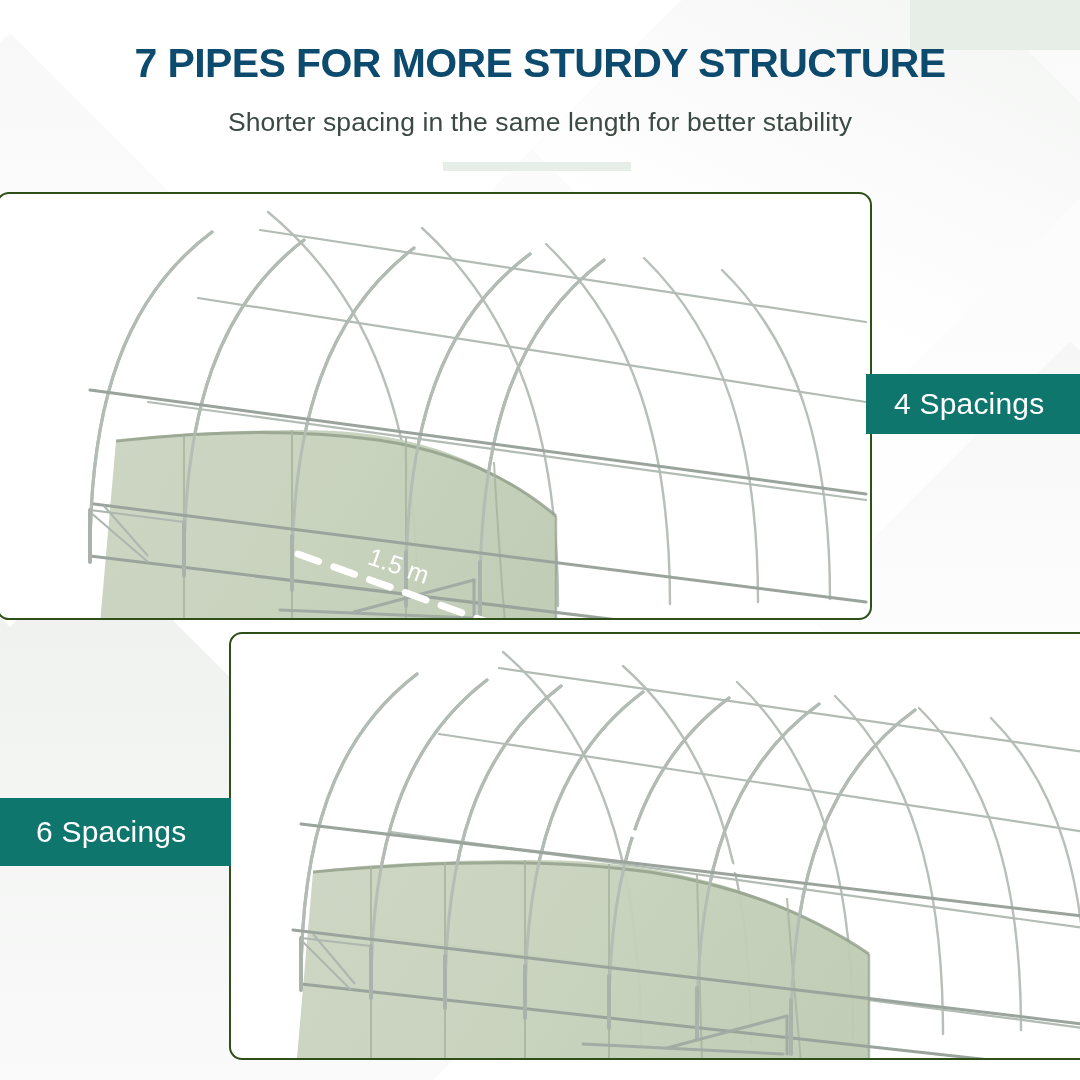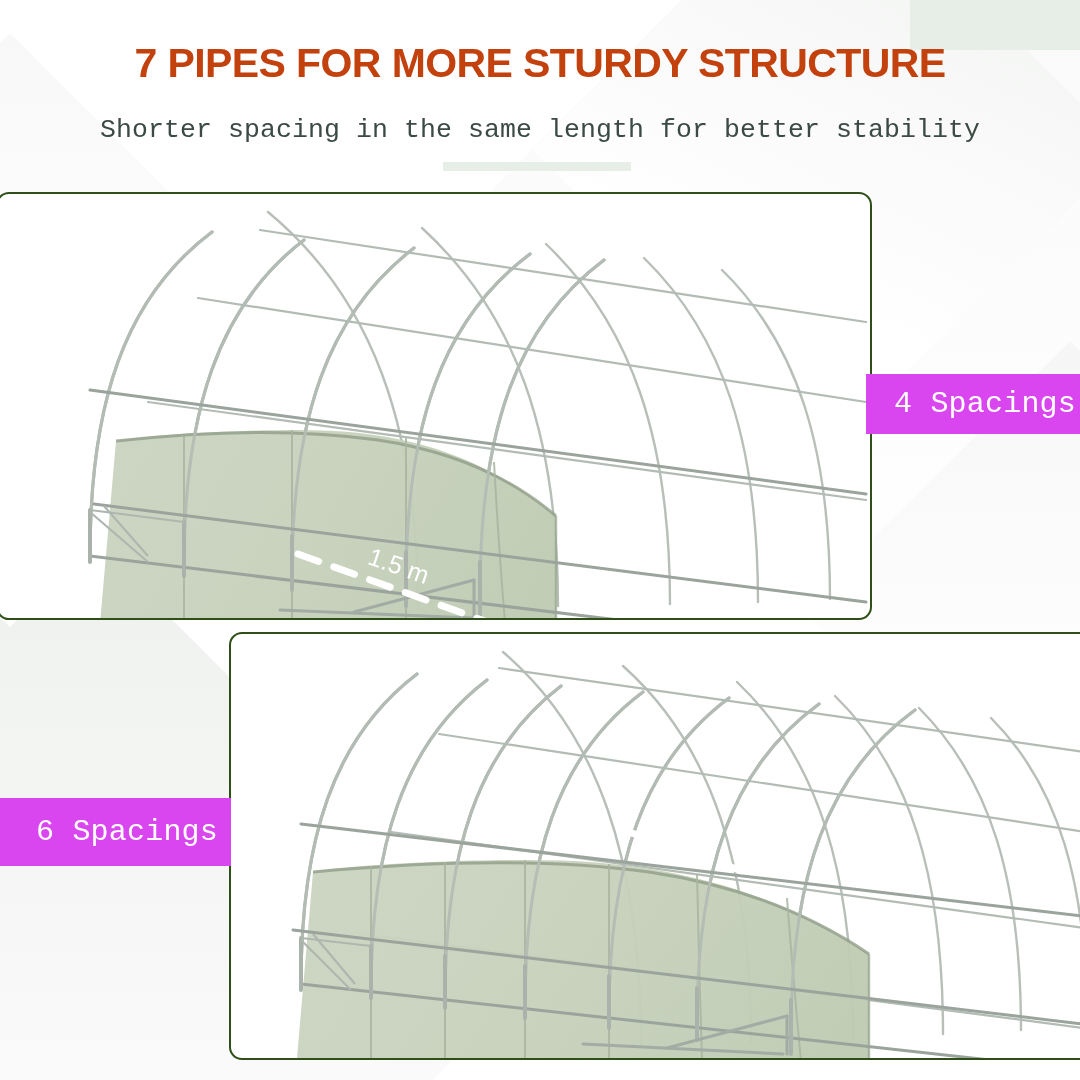--- a/index.html
+++ b/index.html
@@ -75,31 +75,31 @@
     width: 1080px;
     text-align: center;
   }
   .headline {
     margin: 0;
     padding-top: 42px;
     font-size: 41px;
     line-height: 1.04;
     font-weight: bold;
     letter-spacing: -0.6px;
-    color: #c2410c;
+    color: #0c4a6e;
     font-family: "Liberation Sans", sans-serif;
   }
   .subhead {
-    margin: 16px;
+    margin: 8px;
     padding-top: 14px;
     font-size: 26.5px;
     font-weight: normal;
     color: #3c4a44;
     letter-spacing: 0.1px;
-    font-family: Liberation Mono, monospace;
+    font-family: Liberation Sans, sans-serif;
   }
   .divider {
     position: absolute;
     left: 443px;
     top: 162px;
     width: 188px;
     height: 9px;
     background: #e7eee7;
   }
 
@@ -125,27 +125,27 @@
   }
   .panel svg {
     display: block;
     position: absolute;
     top: 0; left: 0;
   }
 
   
   .banner {
     position: absolute;
-    background: #d946ef;
+    background: #0f766e;
     color: #ffffff;
     display: flex;
     align-items: center;
     font-size: 30px;
     letter-spacing: 0.2px;
-    font-family: Liberation Mono, monospace;
+    font-family: Liberation Sans, sans-serif;
   }
   .banner-right {
     left: 866px;
     top: 374px;
     width: 214px;
     height: 60px;
     justify-content: flex-start;
     padding-left: 28px;
     box-sizing: border-box;
   }

